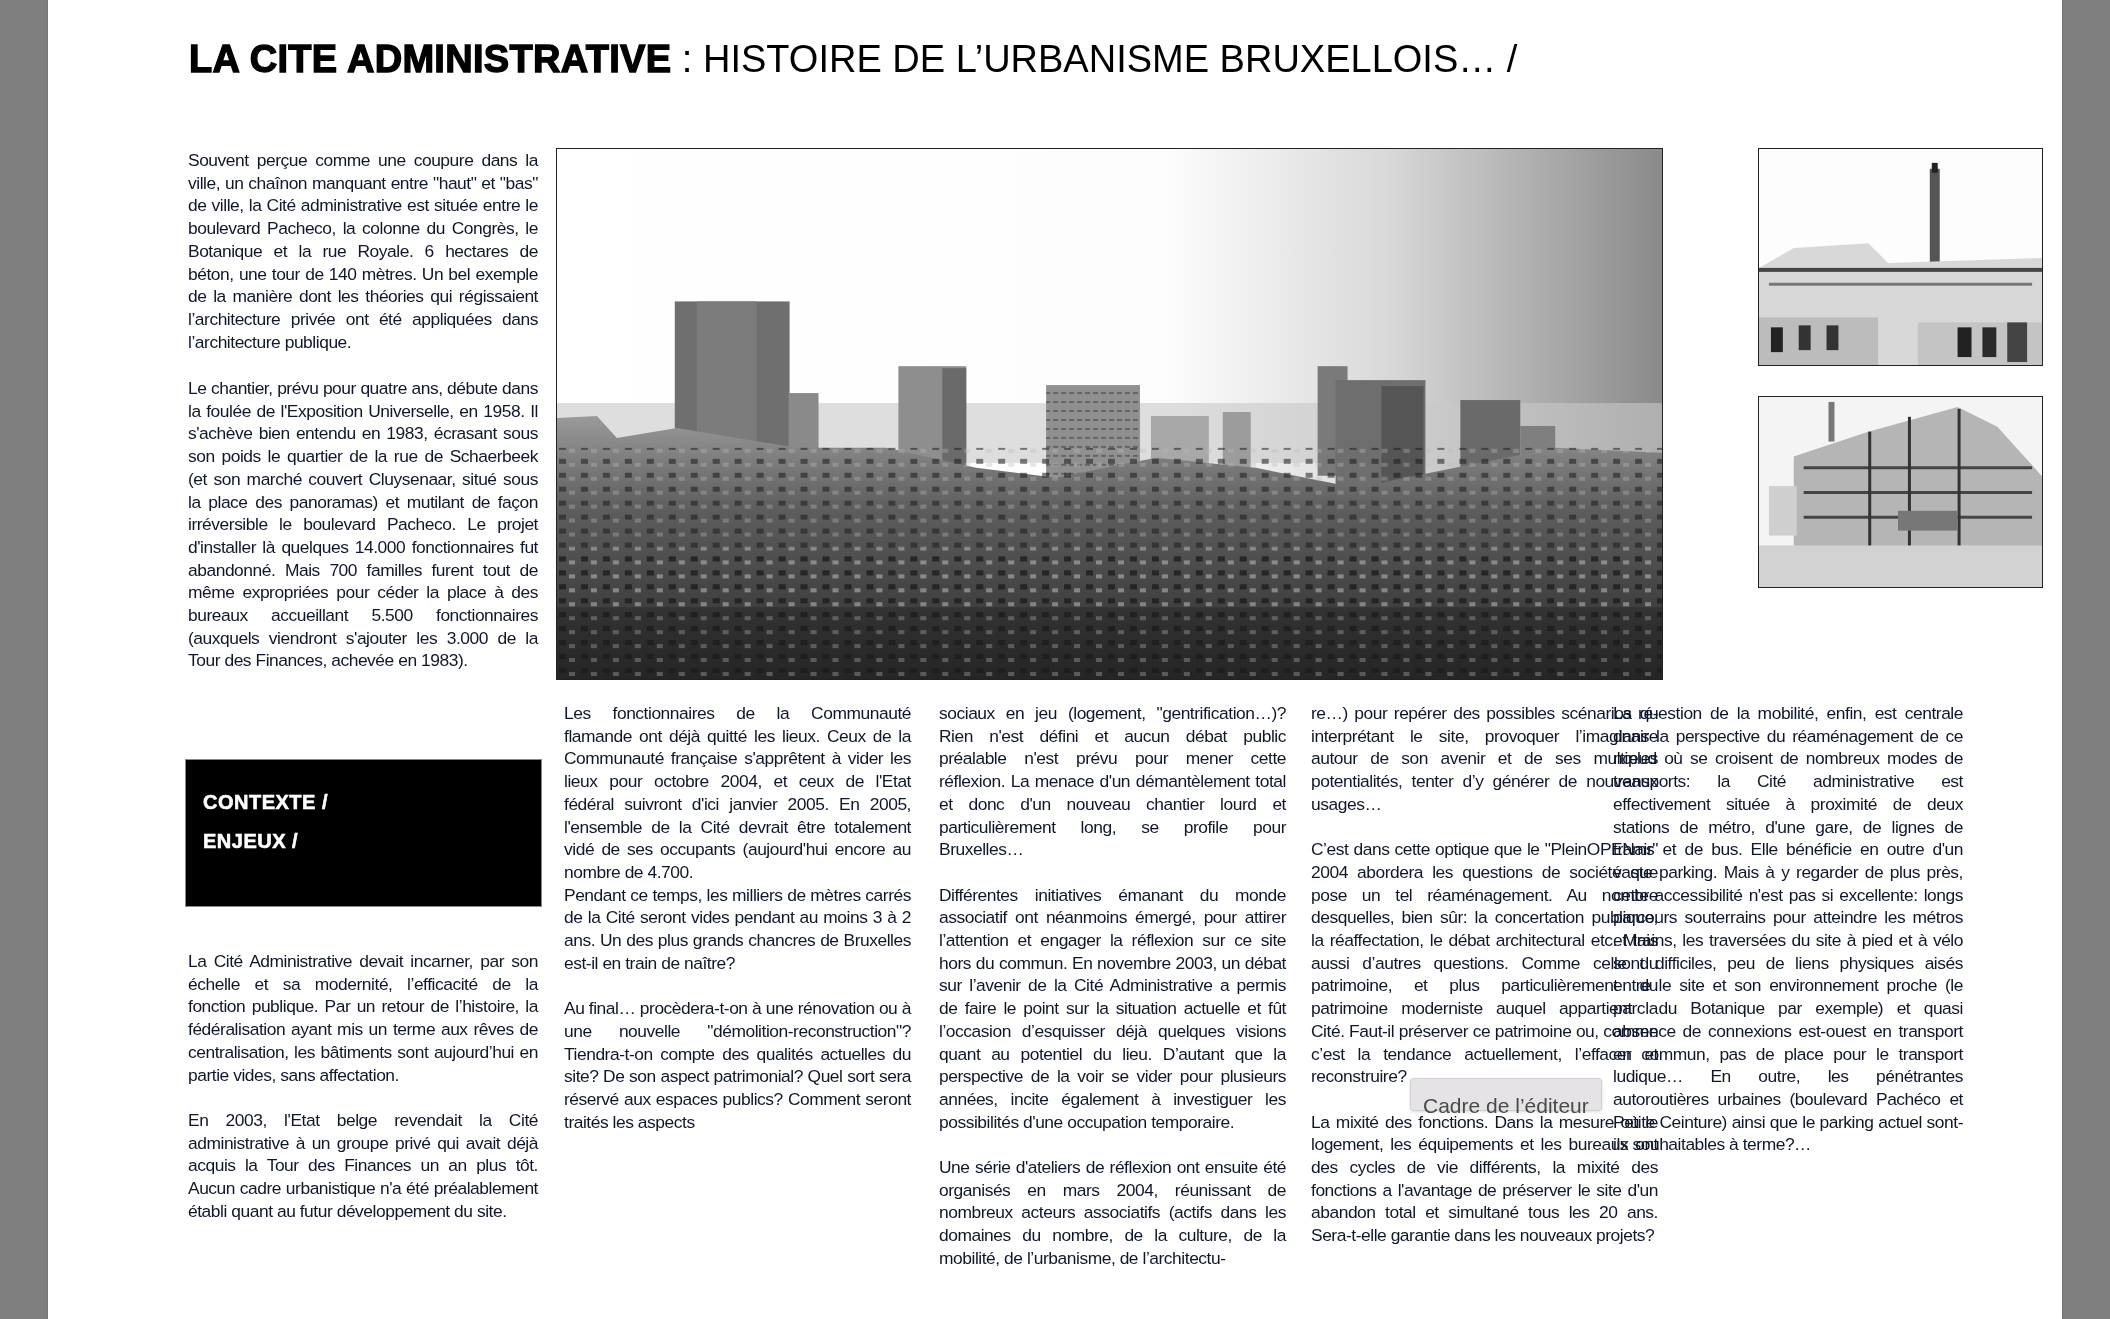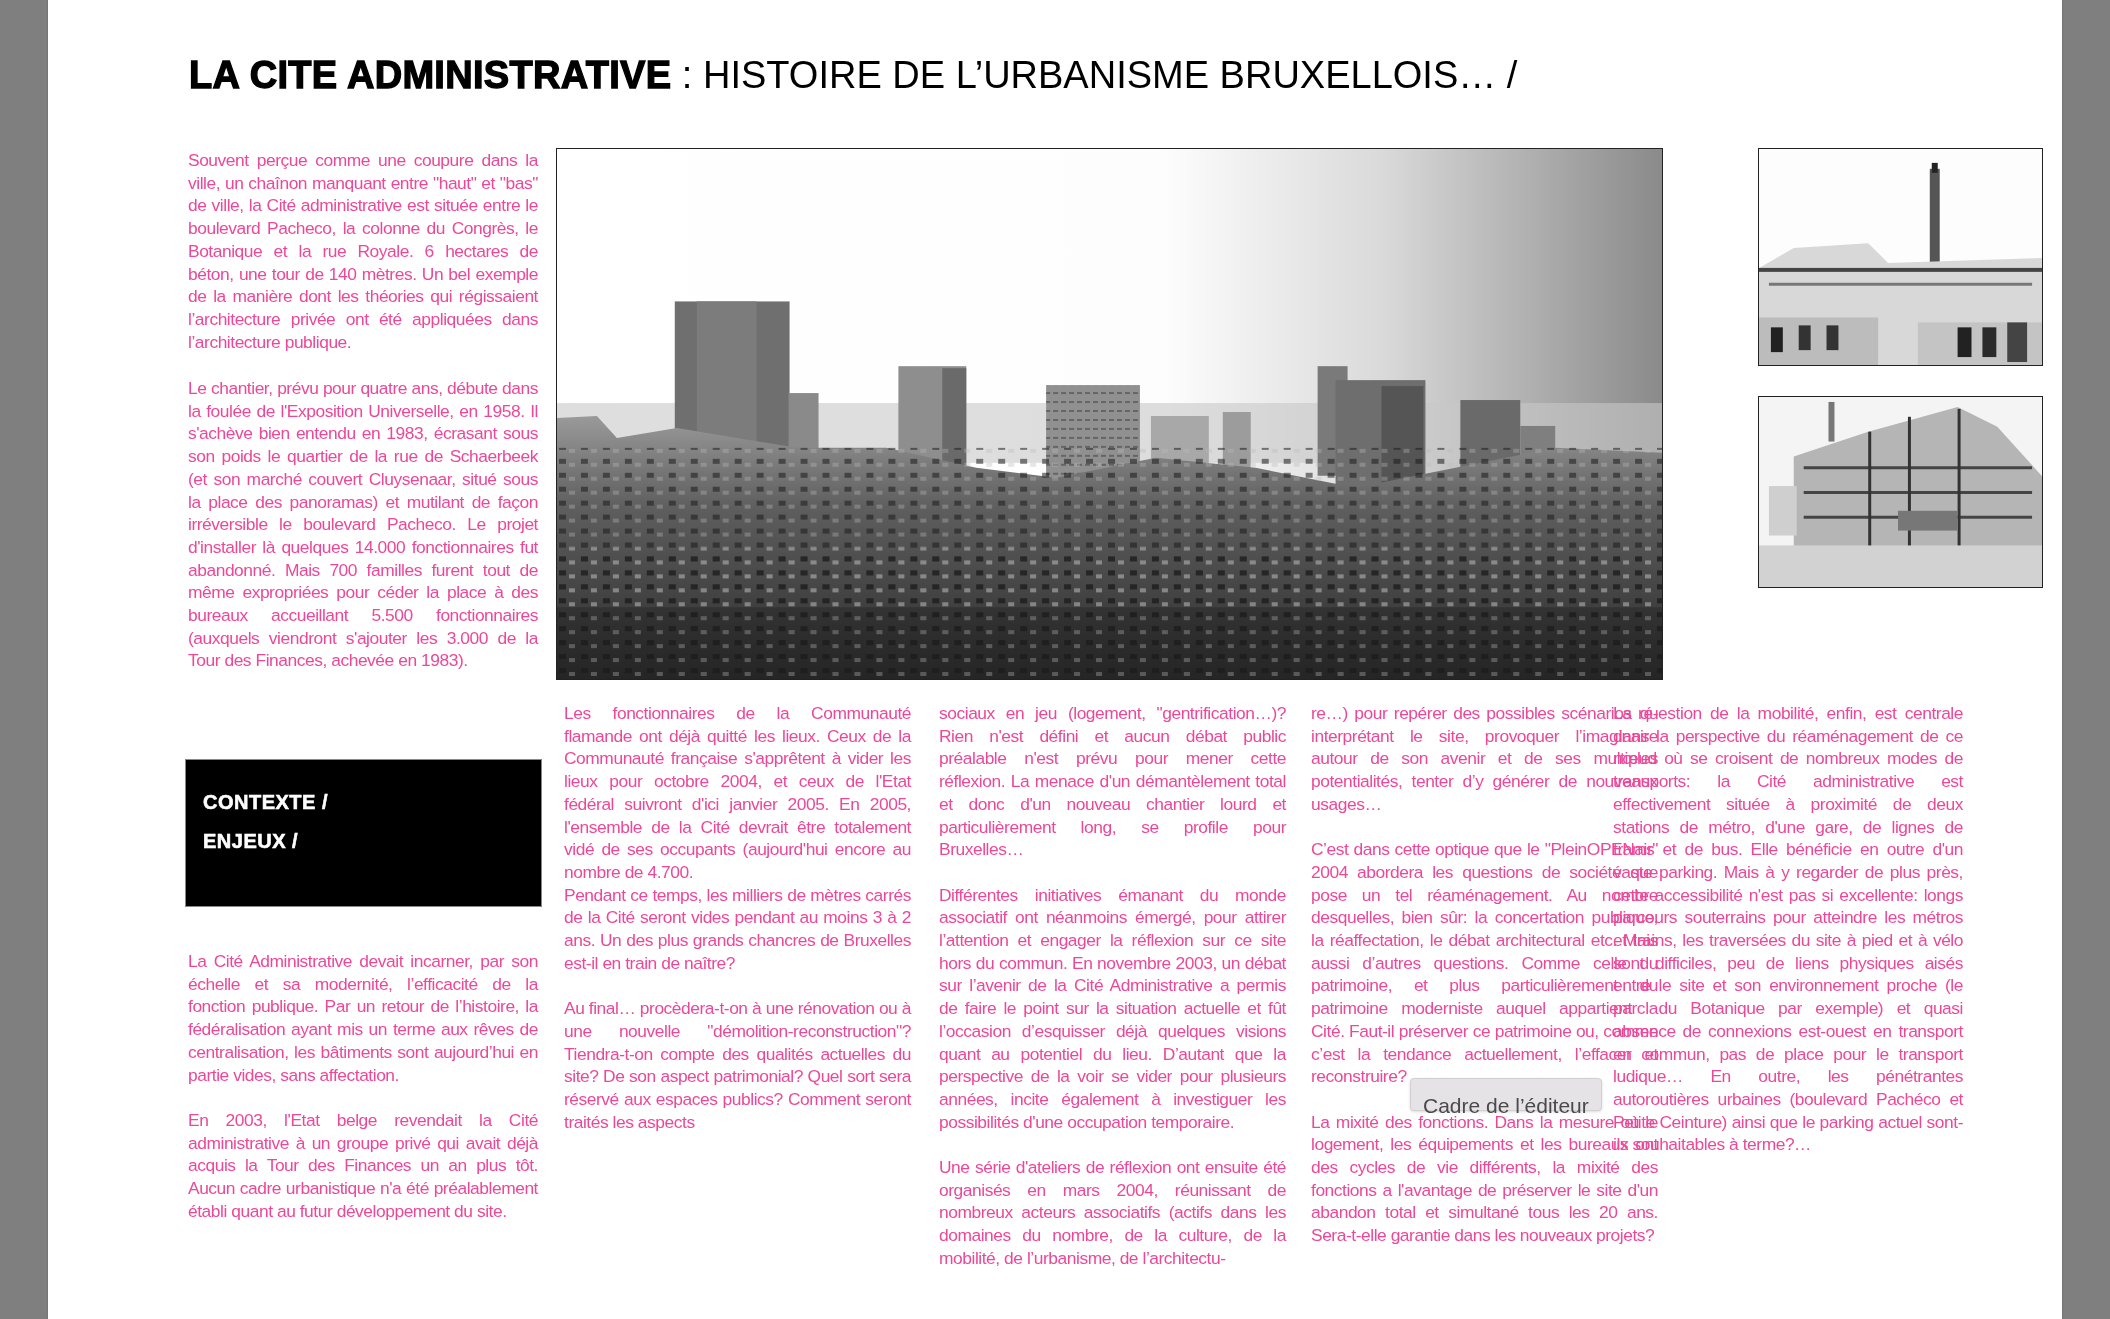--- a/index.html
+++ b/index.html
@@ -1,22 +1,22 @@
 <!DOCTYPE html>
 <html><head>
 <meta charset="utf-8">
 <style>
   * { box-sizing: border-box; margin: 0; padding: 0; }
   html, body { width: 2110px; height: 1319px; overflow: hidden; }
   body { background: #7f7f7f; position: relative; font-family: "Liberation Sans", sans-serif; }
   .page { position: absolute; left: 48px; top: 0; width: 2014px; height: 1319px; background: #ffffff; box-shadow: 0 0 2px rgba(0,0,0,0.25); }
-  .title { position: absolute; left: 141px; top: 52px; white-space: nowrap; font-size: 38px; line-height: 46px; color: #000; }
+  .title { position: absolute; left: 141px; top: 36px; white-space: nowrap; font-size: 38px; line-height: 46px; color: #000; }
   .title .bold { font-family: "Liberation Sans", sans-serif; font-weight: 900; letter-spacing: 0.3px; -webkit-text-stroke: 1.3px #000; }
   .title .light { font-family: "Liberation Sans", sans-serif; font-weight: 400; }
-  .col { position: absolute; font-family: "Liberation Sans Narrow", "Liberation Sans", sans-serif; font-size: 17.4px; line-height: 22.7px; color: #ec4899; text-align: justify; font-stretch: condensed; letter-spacing: -0.45px; }
+  .col { position: absolute; font-family: "Liberation Sans Narrow", "Liberation Sans", sans-serif; font-size: 17.4px; line-height: 22.7px; color: #0f172a; text-align: justify; font-stretch: condensed; letter-spacing: -0.45px; }
   .col p { margin-bottom: 22.7px; }
   .col p.tight { margin-bottom: 0; }
   .col1 { left: 140px; width: 350px; }
   .c1a { top: 149px; }
   .c1b { top: 377px; }
   .c1c { top: 950px; }
   .col2 { left: 516px; top: 702px; width: 347px; }
   .col3 { left: 891px; top: 702px; width: 347px; }
   .col4 { left: 1263px; top: 702px; width: 347px; }
   .col5 { left: 1565px; top: 702px; width: 350px; }

